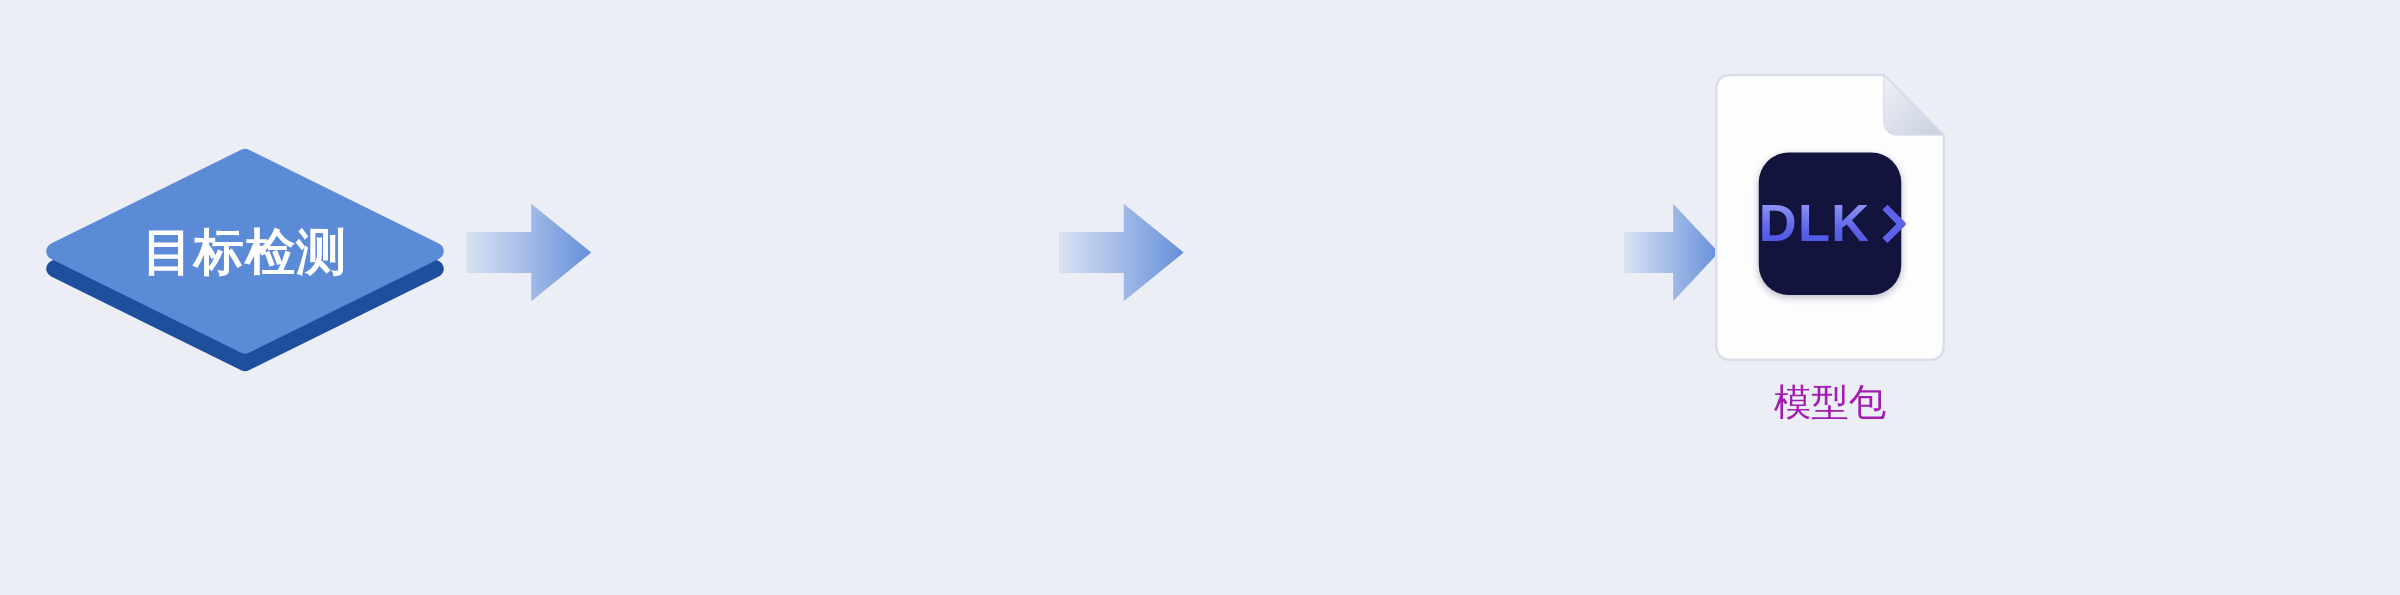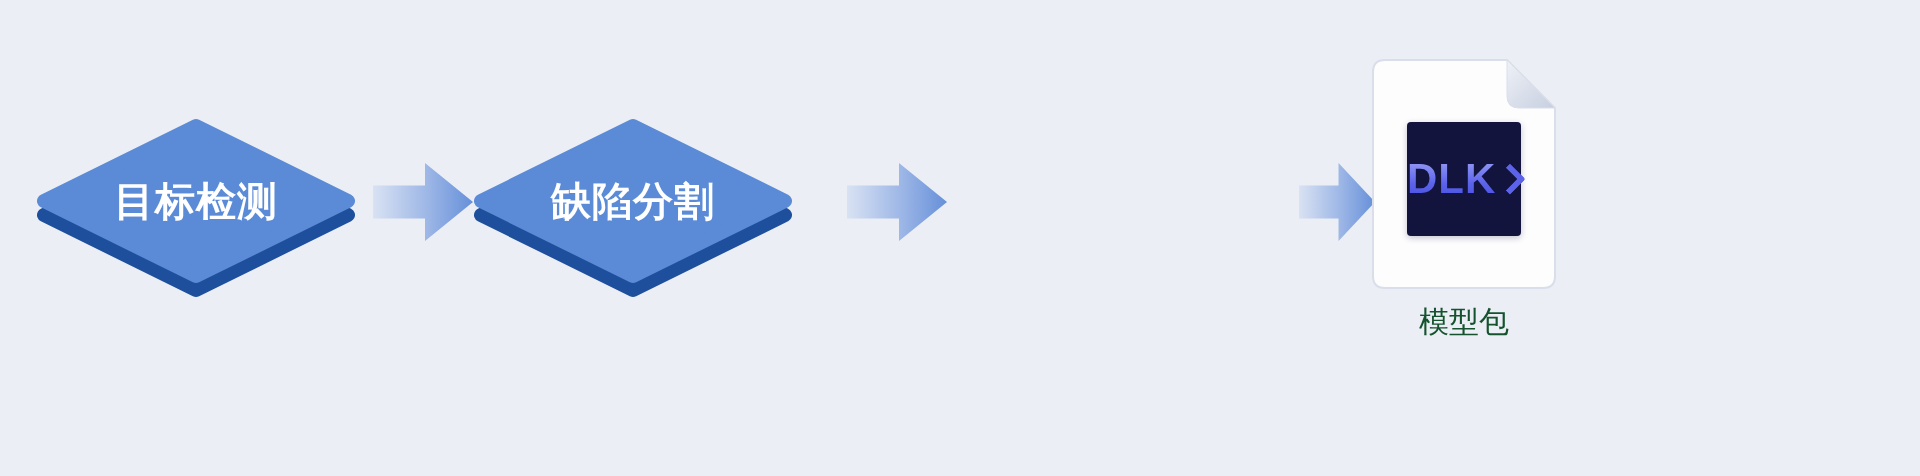--- a/index.html
+++ b/index.html
@@ -58,21 +58,21 @@
     width: 186px;
     height: 232px;
   }
   .file svg { display: block; }
   .logo-box {
     position: absolute;
     left: 36px;
     top: 64px;
     width: 114px;
     height: 114px;
-    border-radius: 4px;
+    border-radius: 24px;
     background: #12143d;
     display: flex;
     align-items: center;
     justify-content: center;
     box-shadow: 0 2px 6px rgba(20, 25, 70, 0.25);
   }
   .logo-text {
     font-size: 42px;
     font-weight: 800;
     letter-spacing: 1px;
@@ -92,45 +92,38 @@
     border-top-right-radius: 3px;
   }
   .file-label {
     position: absolute;
     left: 1360px;
     top: 302px;
     width: 186px;
     text-align: center;
     font-size: 30px;
     font-weight: 500;
-    color: #14532d;
+    color: #a21caf;
   }
 </style>
 </head>
 <body>
 
 <div class="canvas">
 
   <div class="node" style="left:25px">
     <svg width="320" height="182" viewBox="0 0 320 182">
       <path d="M160 22 L312 97 L160 172 L8 97 Z" fill="#1e4f9c" stroke="#1e4f9c" stroke-width="14" stroke-linejoin="round"></path>
       <path d="M160 8 L312 83 L160 158 L8 83 Z" fill="#5b8bd6" stroke="#5b8bd6" stroke-width="14" stroke-linejoin="round"></path>
     </svg>
     <div class="node-label">目标检测</div>
   </div>
 
   <div class="arrow" style="left:362px; width:100px"></div>
 
-  <div class="node" style="left:462px">
-    <svg width="320" height="182" viewBox="0 0 320 182">
-      <path d="M160 22 L312 97 L160 172 L8 97 Z" fill="#1e4f9c" stroke="#1e4f9c" stroke-width="14" stroke-linejoin="round"></path>
-      <path d="M160 8 L312 83 L160 158 L8 83 Z" fill="#5b8bd6" stroke="#5b8bd6" stroke-width="14" stroke-linejoin="round"></path>
-    </svg>
-    <div class="node-label">缺陷分割</div>
-  </div>
 
   <div class="arrow" style="left:836px; width:100px"></div>
 
 
   <div class="arrow" style="left:1288px; width:76px"></div>
 
   <div class="file">
     <svg width="186" height="232" viewBox="0 0 186 232">
       <defs>
         <linearGradient id="foldGrad" x1="0" y1="0" x2="1" y2="1">

